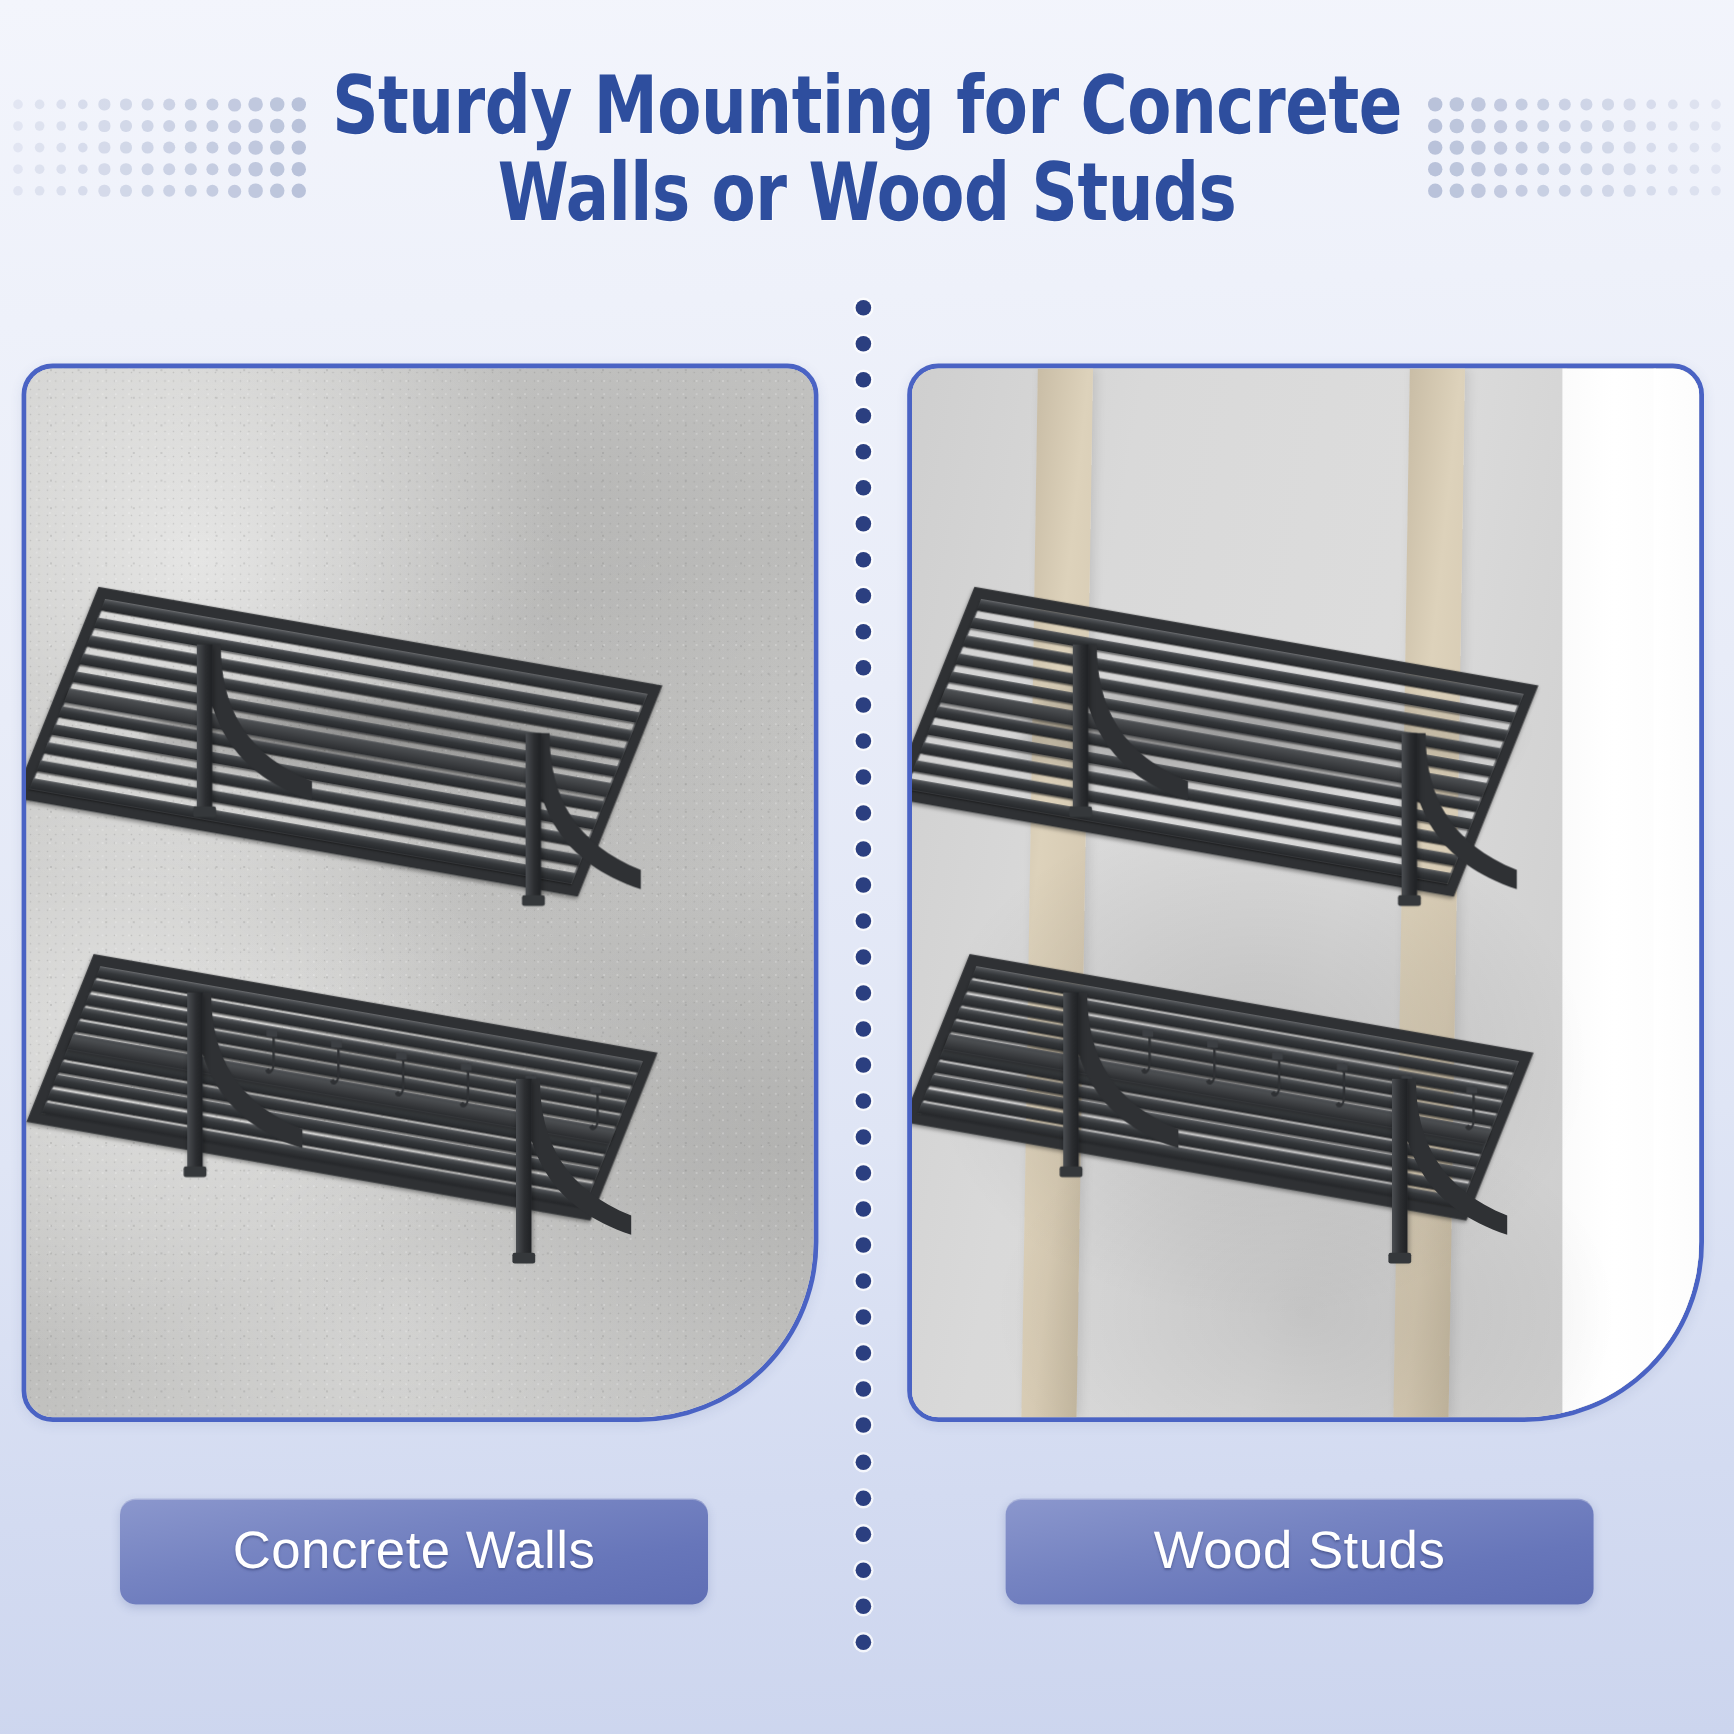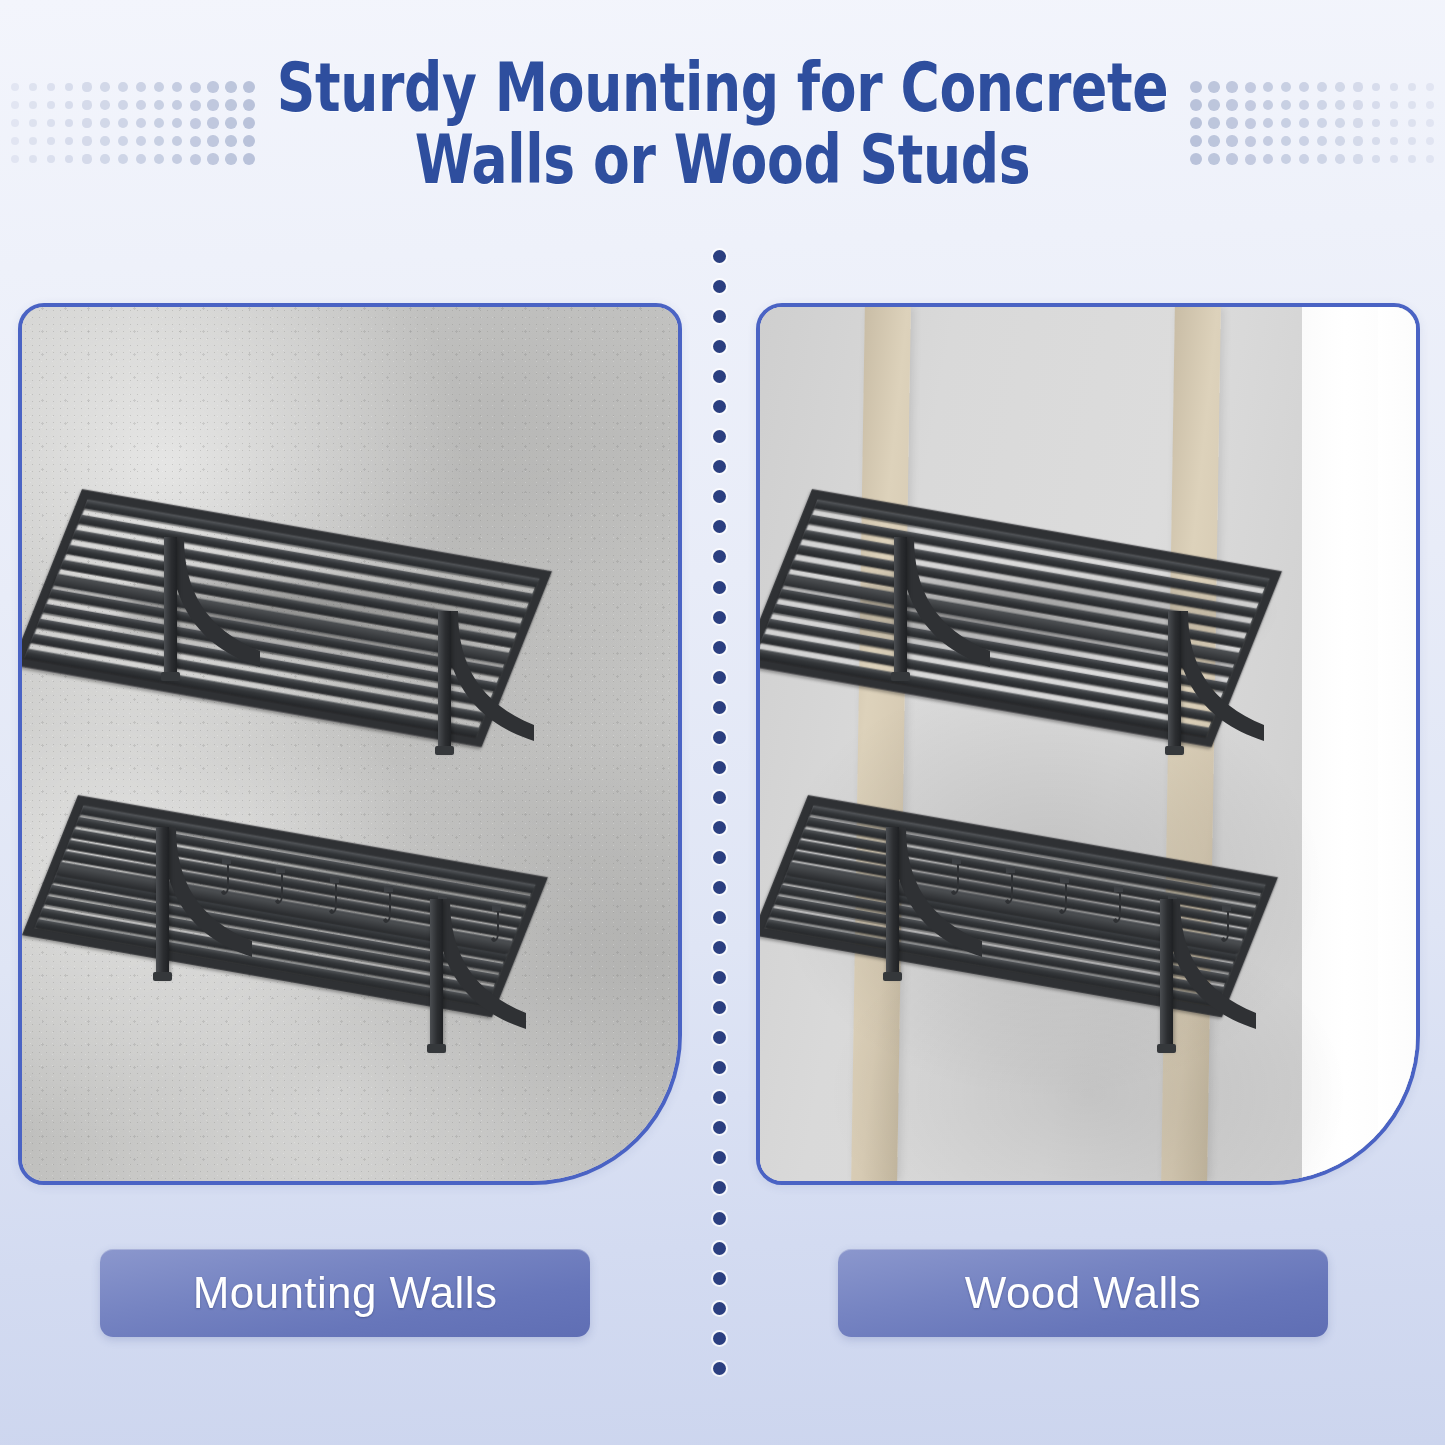--- a/index.html
+++ b/index.html
@@ -669,17 +669,17 @@
       <svg viewBox="0 0 108 150" preserveAspectRatio="none">
         <path d="M10,4 L24,4 C24,58 46,96 100,118 L100,134 C34,112 10,66 10,4 Z" fill="#2f3134"></path>
       </svg>
     </div>
     <div class="leg" style="left:78px; top:32px; height:150px;"></div>
     <div class="leg" style="left:352px; top:104px; height:150px;"></div>
   </div>
 </div>
 
 <div class="pill left">
-  <span>Mounting Walls</span>
+  <span>Concrete Walls</span>
 </div>
 <div class="pill right">
-  <span>Wood Walls</span>
+  <span>Wood Studs</span>
 </div>
 
 </body></html>

